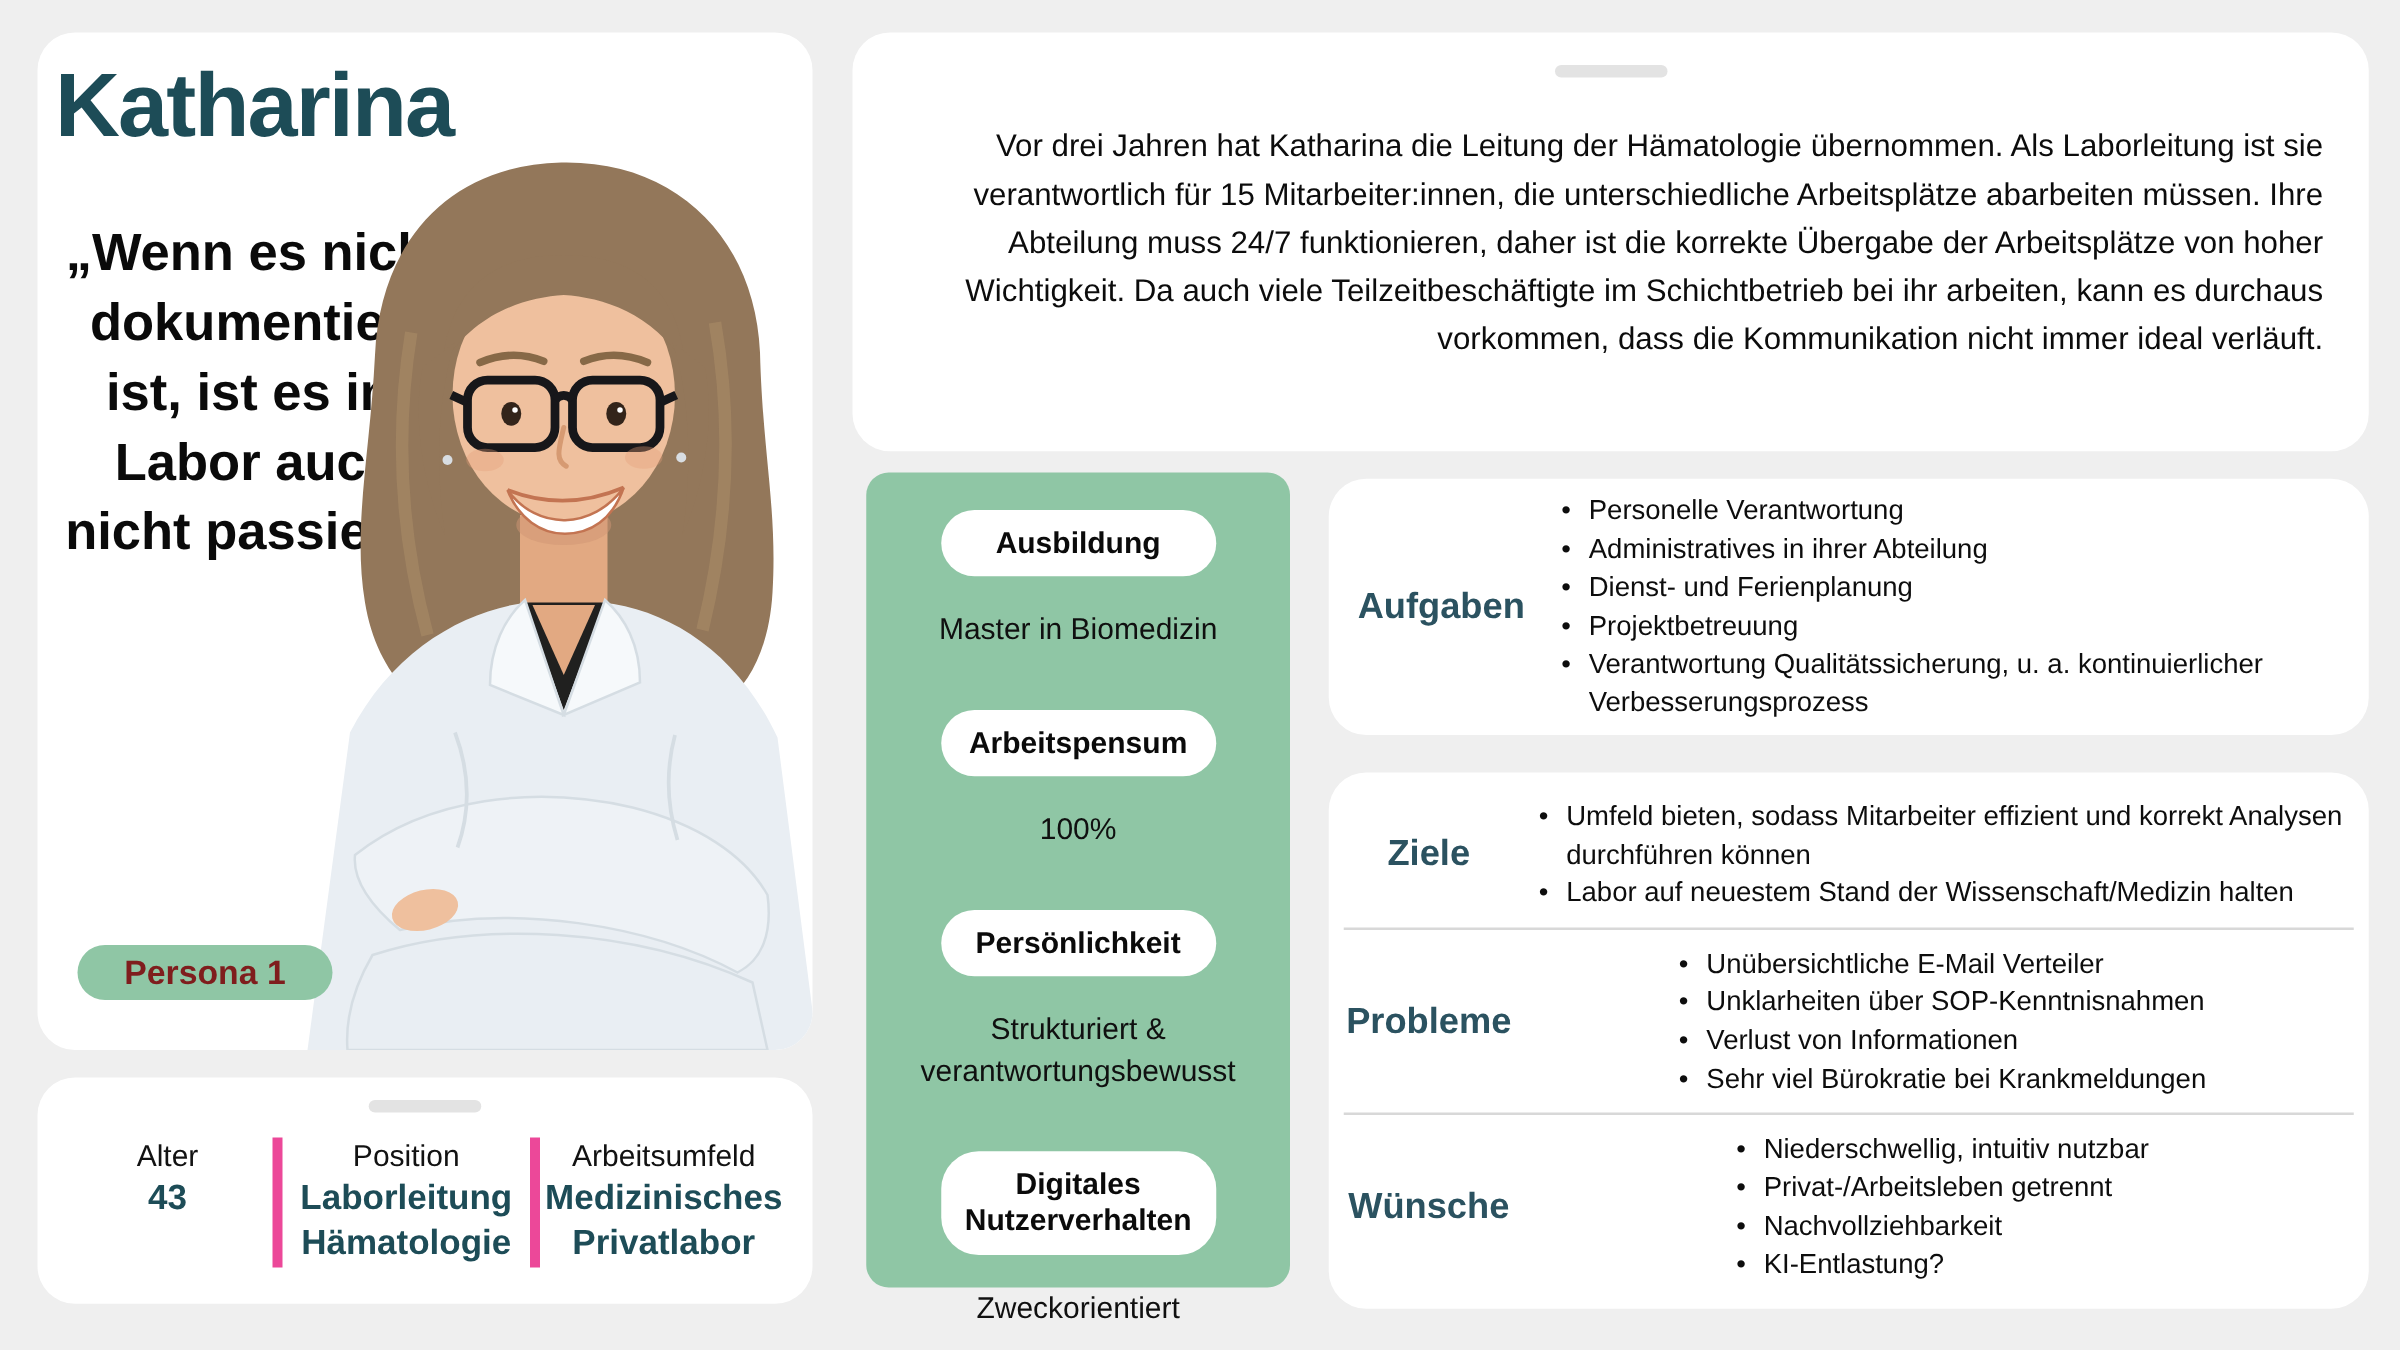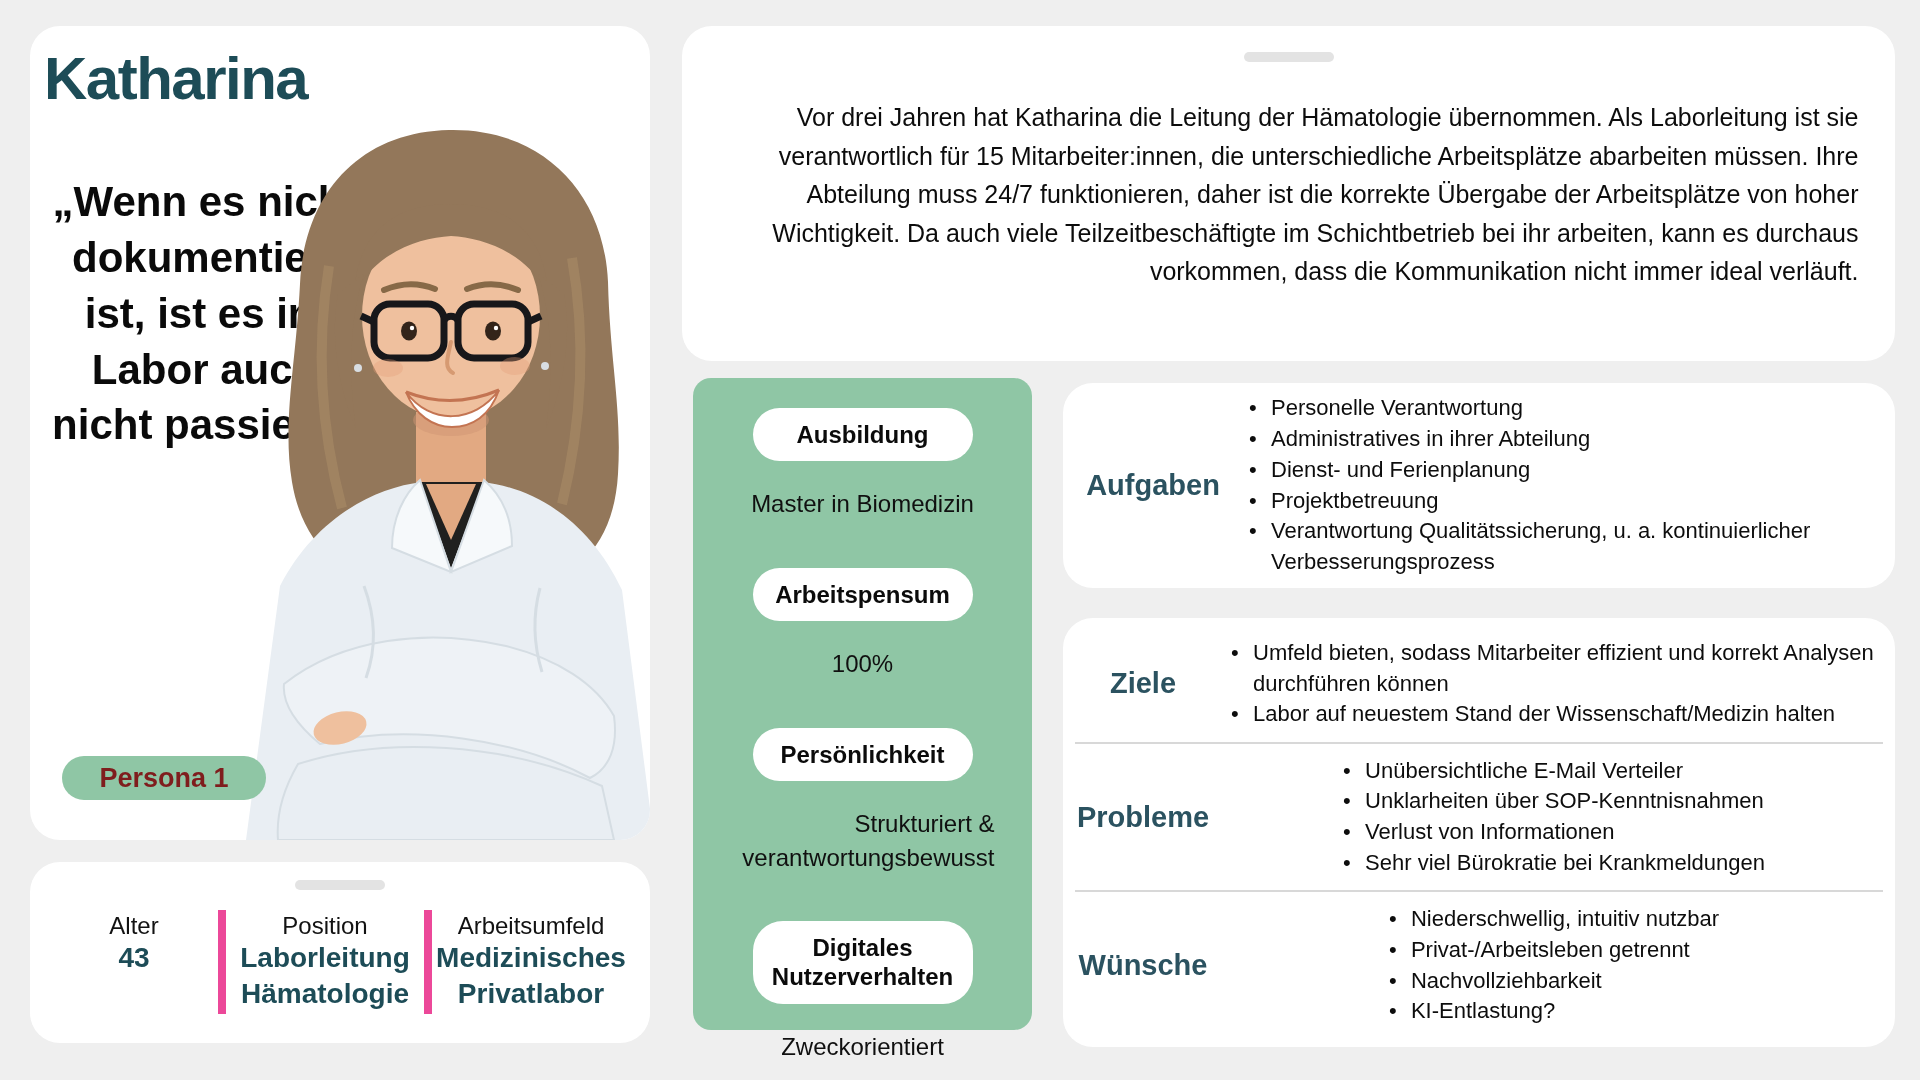--- a/index.html
+++ b/index.html
@@ -7,21 +7,21 @@
     --ink:#0e0e0e; --card:#ffffff; --divider:#d8d8d8; --handle:#e3e3e3;
   }
   *{margin:0;padding:0;box-sizing:border-box}
   html,body{width:1920px;height:1080px}
   body{background:var(--page-bg);font-family:"Liberation Sans",sans-serif;color:var(--ink);-webkit-font-smoothing:antialiased}
   .stage{position:relative;width:1920px;height:1080px;overflow:hidden}
   .card{position:absolute;background:var(--card);border-radius:30px}
 
   
   .card-profile{left:30px;top:26px;width:620px;height:814px;overflow:hidden}
-  .persona-name{position:absolute;left:14px;top:18px;font-size:60px;font-weight:700;color:var(--teal);letter-spacing:-1.5px}
+  .persona-name{position:absolute;left:14px;top:18px;font-size:72px;font-weight:700;color:var(--teal);letter-spacing:-1.5px}
   .persona-quote{position:absolute;left:20px;top:148px;width:310px;font-size:42px;line-height:1.33;font-weight:600;text-align:center;color:#0a0a0a}
   .persona-photo{position:absolute;right:-4px;bottom:0;width:430px;height:724px}
   .persona-badge{position:absolute;left:32px;top:730px;width:204px;height:44px;border-radius:31px;background:var(--green);display:flex;align-items:center;justify-content:center;font-size:27px;font-weight:700;color:#7f1d1d}
 
   
   .card-facts{left:30px;top:862px;width:620px;height:181px}
   .drag-handle{width:90px;height:10px;border-radius:5px;background:var(--handle);margin:18px auto 0;cursor:grab}
   .facts-row{display:flex;justify-content:center;align-items:stretch;margin-top:20px}
   .fact{display:flex;flex-direction:column;align-items:center;padding:2px 18px;width:206px}
   .fact:first-child{width:168px}
@@ -32,21 +32,21 @@
   
   .card-intro{left:682px;top:26px;width:1213px;height:335px}
   .card-intro .drag-handle{margin-top:26px}
   .intro-text{margin:36px auto 0;width:1140px;text-align:right;font-size:25px;line-height:1.54;color:#0c0c0c}
 
   
   .card-attrs{left:693px;top:378px;width:339px;height:652px;background:var(--green);border-radius:18px;display:flex;flex-direction:column;align-items:center;padding-top:30px}
   .attr-pill{width:220px;background:#fff;border-radius:30px;padding:12px 12px;font-weight:700;font-size:24px;text-align:center;line-height:1.22;color:#0b0b0b;margin-top:47px}
   .attr-pill:first-child{margin-top:0}
   .attr-value{font-size:24px;text-align:center;line-height:1.4;color:#101010;margin-top:26px;max-width:290px}
-  .attr-value.left{text-align:right;width:264px}
+  .attr-value.left{text-align:center;width:264px}
 
   
   .card-tasks{left:1063px;top:383px;width:832px;height:205px;display:flex;align-items:center}
   .card-zpw{left:1063px;top:618px;width:832px;height:429px;display:flex;flex-direction:column;justify-content:space-evenly;padding:8px 0}
   .section-row{display:flex;align-items:center;width:100%}
   .section-label{flex:0 0 160px;text-align:center;font-size:29px;font-weight:700;color:var(--label)}
   .card-tasks .section-label{flex-basis:180px}
   .section-list{flex:1;display:flex;justify-content:center;padding-right:16px}
   .section-list ul{list-style:none;max-width:652px}
   .section-list li{position:relative;padding-left:28px;font-size:22px;line-height:1.4;color:#0d0d0d}

